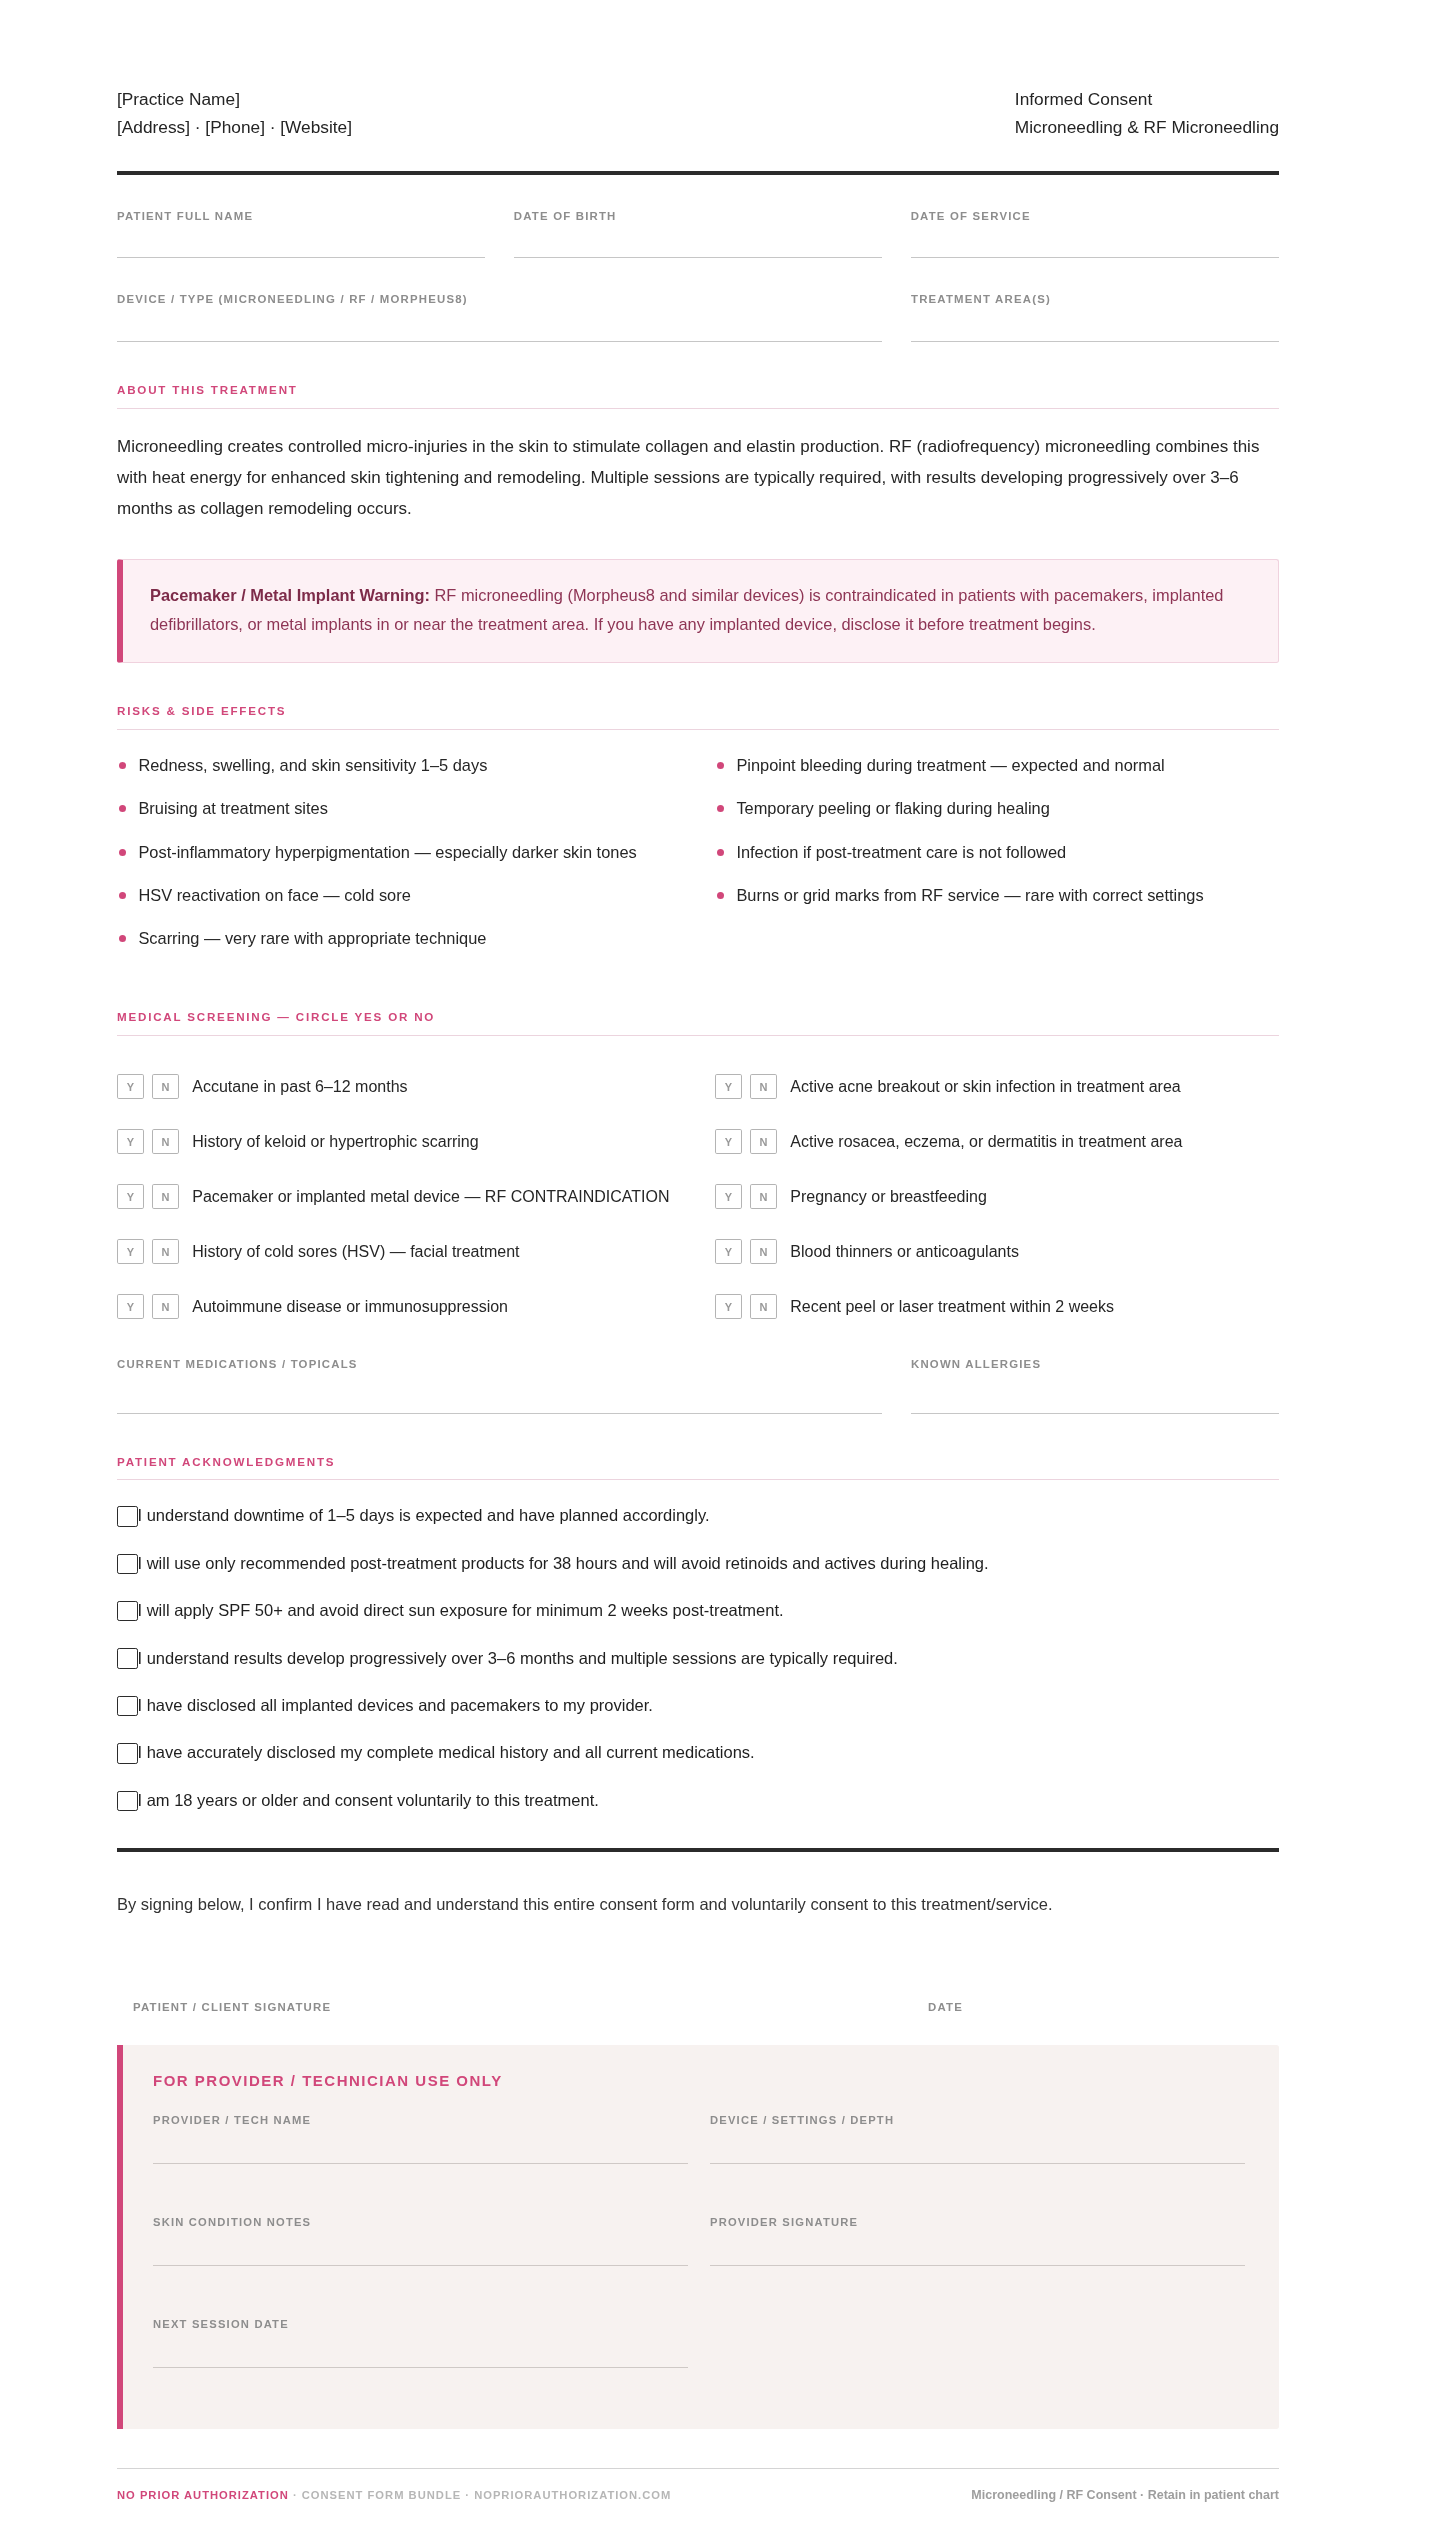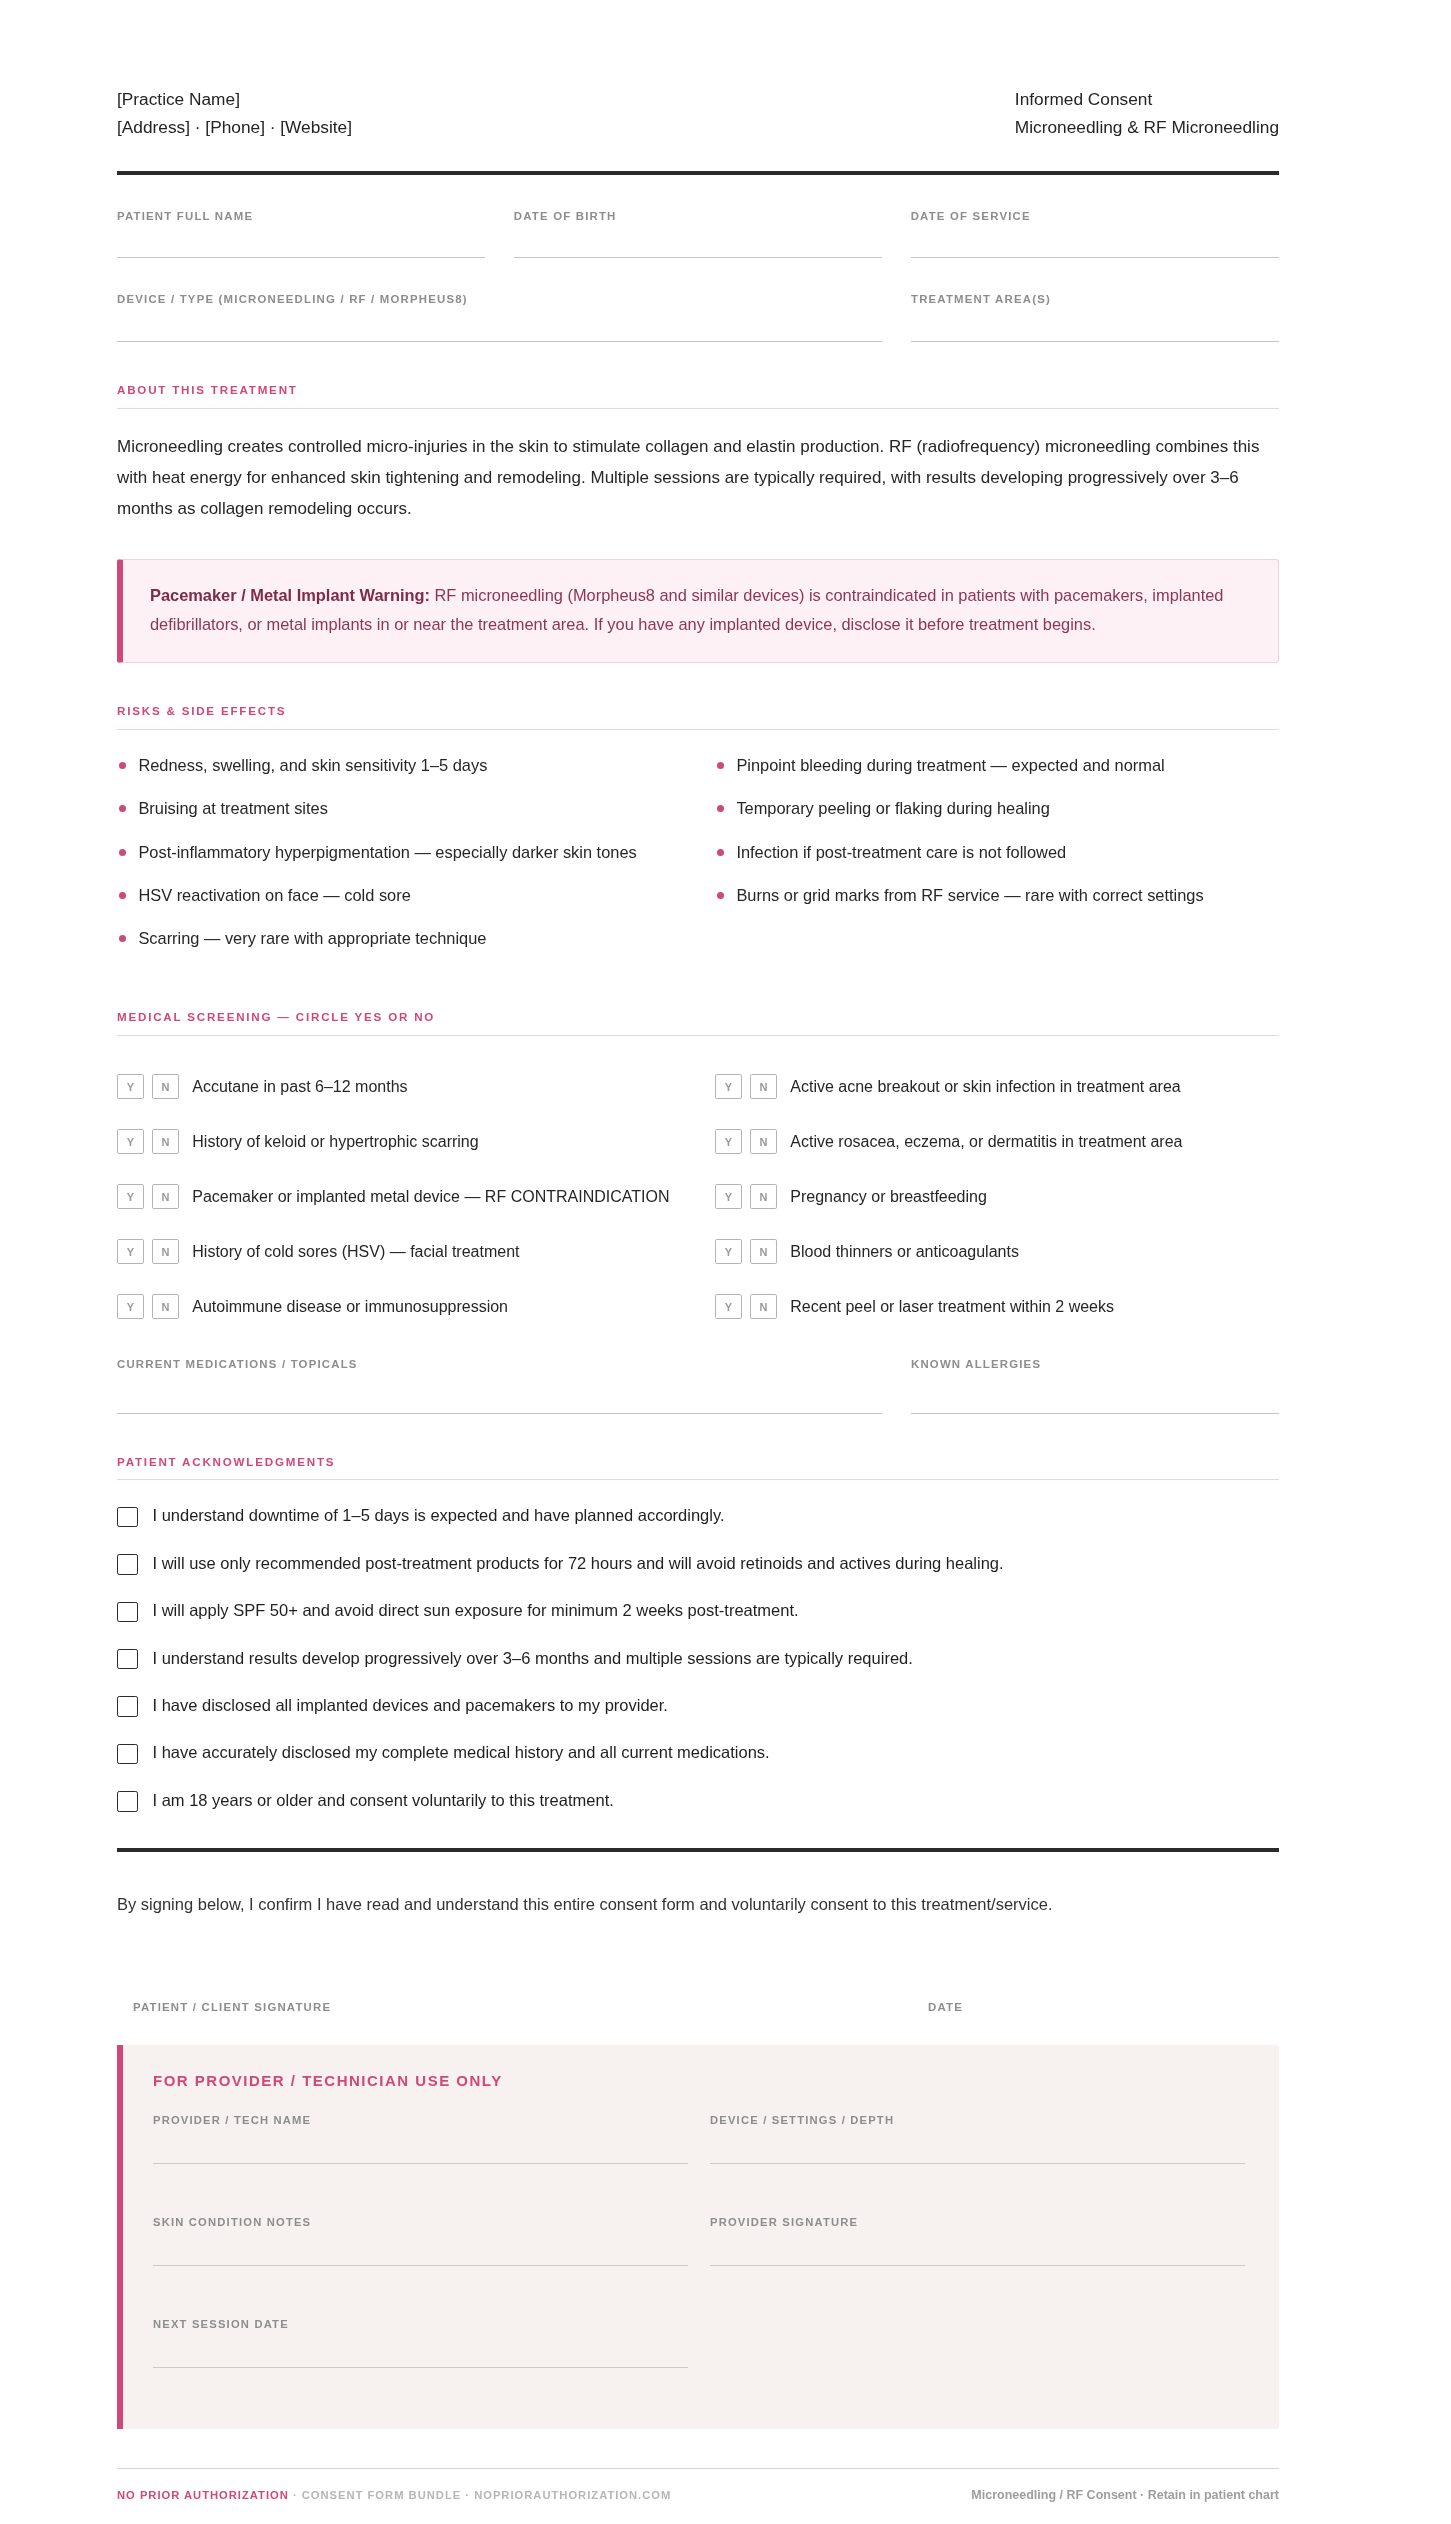--- a/index.html
+++ b/index.html
@@ -175,22 +175,21 @@
   
   .med-row { display: flex; gap: 28.5px; margin-top: 23px; }
   .med-row .field.w-two { flex: 2.08 1 0; }
   .med-row .field.w-one { flex: 1 1 0; }
   .med-row .field-line { margin-top: 41px; }
 
   
   ul.ack-list { list-style: none; }
   ul.ack-list li {
     display: flex;
-    align-items: center;
-    gap: 15px;
+    align-items: flex-start;
     margin-bottom: 23px;
   }
   .ack-box {
     flex: 0 0 auto;
     width: 20.5px;
     height: 20.5px;
     border: 1.8px solid #2b2b2b;
     border-radius: 2.2px;
     margin-top: 2.7px;
     background: #ffffff;
@@ -471,21 +470,21 @@
   <div class="section">
     <div class="section-title">PATIENT ACKNOWLEDGMENTS</div>
     <div class="section-rule"></div>
     <ul class="ack-list" id="ack-list">
         <li>
           <span class="ack-box"></span>
           <span class="ack-text">I understand downtime of 1–5 days is expected and have planned accordingly.</span>
         </li>
         <li>
           <span class="ack-box"></span>
-          <span class="ack-text">I will use only recommended post-treatment products for 72 hours and will avoid retinoids and actives during healing.</span>
+          <span class="ack-text">I will use only recommended post-treatment products for 38 hours and will avoid retinoids and actives during healing.</span>
         </li>
         <li>
           <span class="ack-box"></span>
           <span class="ack-text">I will apply SPF 50+ and avoid direct sun exposure for minimum 2 weeks post-treatment.</span>
         </li>
         <li>
           <span class="ack-box"></span>
           <span class="ack-text">I understand results develop progressively over 3–6 months and multiple sessions are typically required.</span>
         </li>
         <li>

